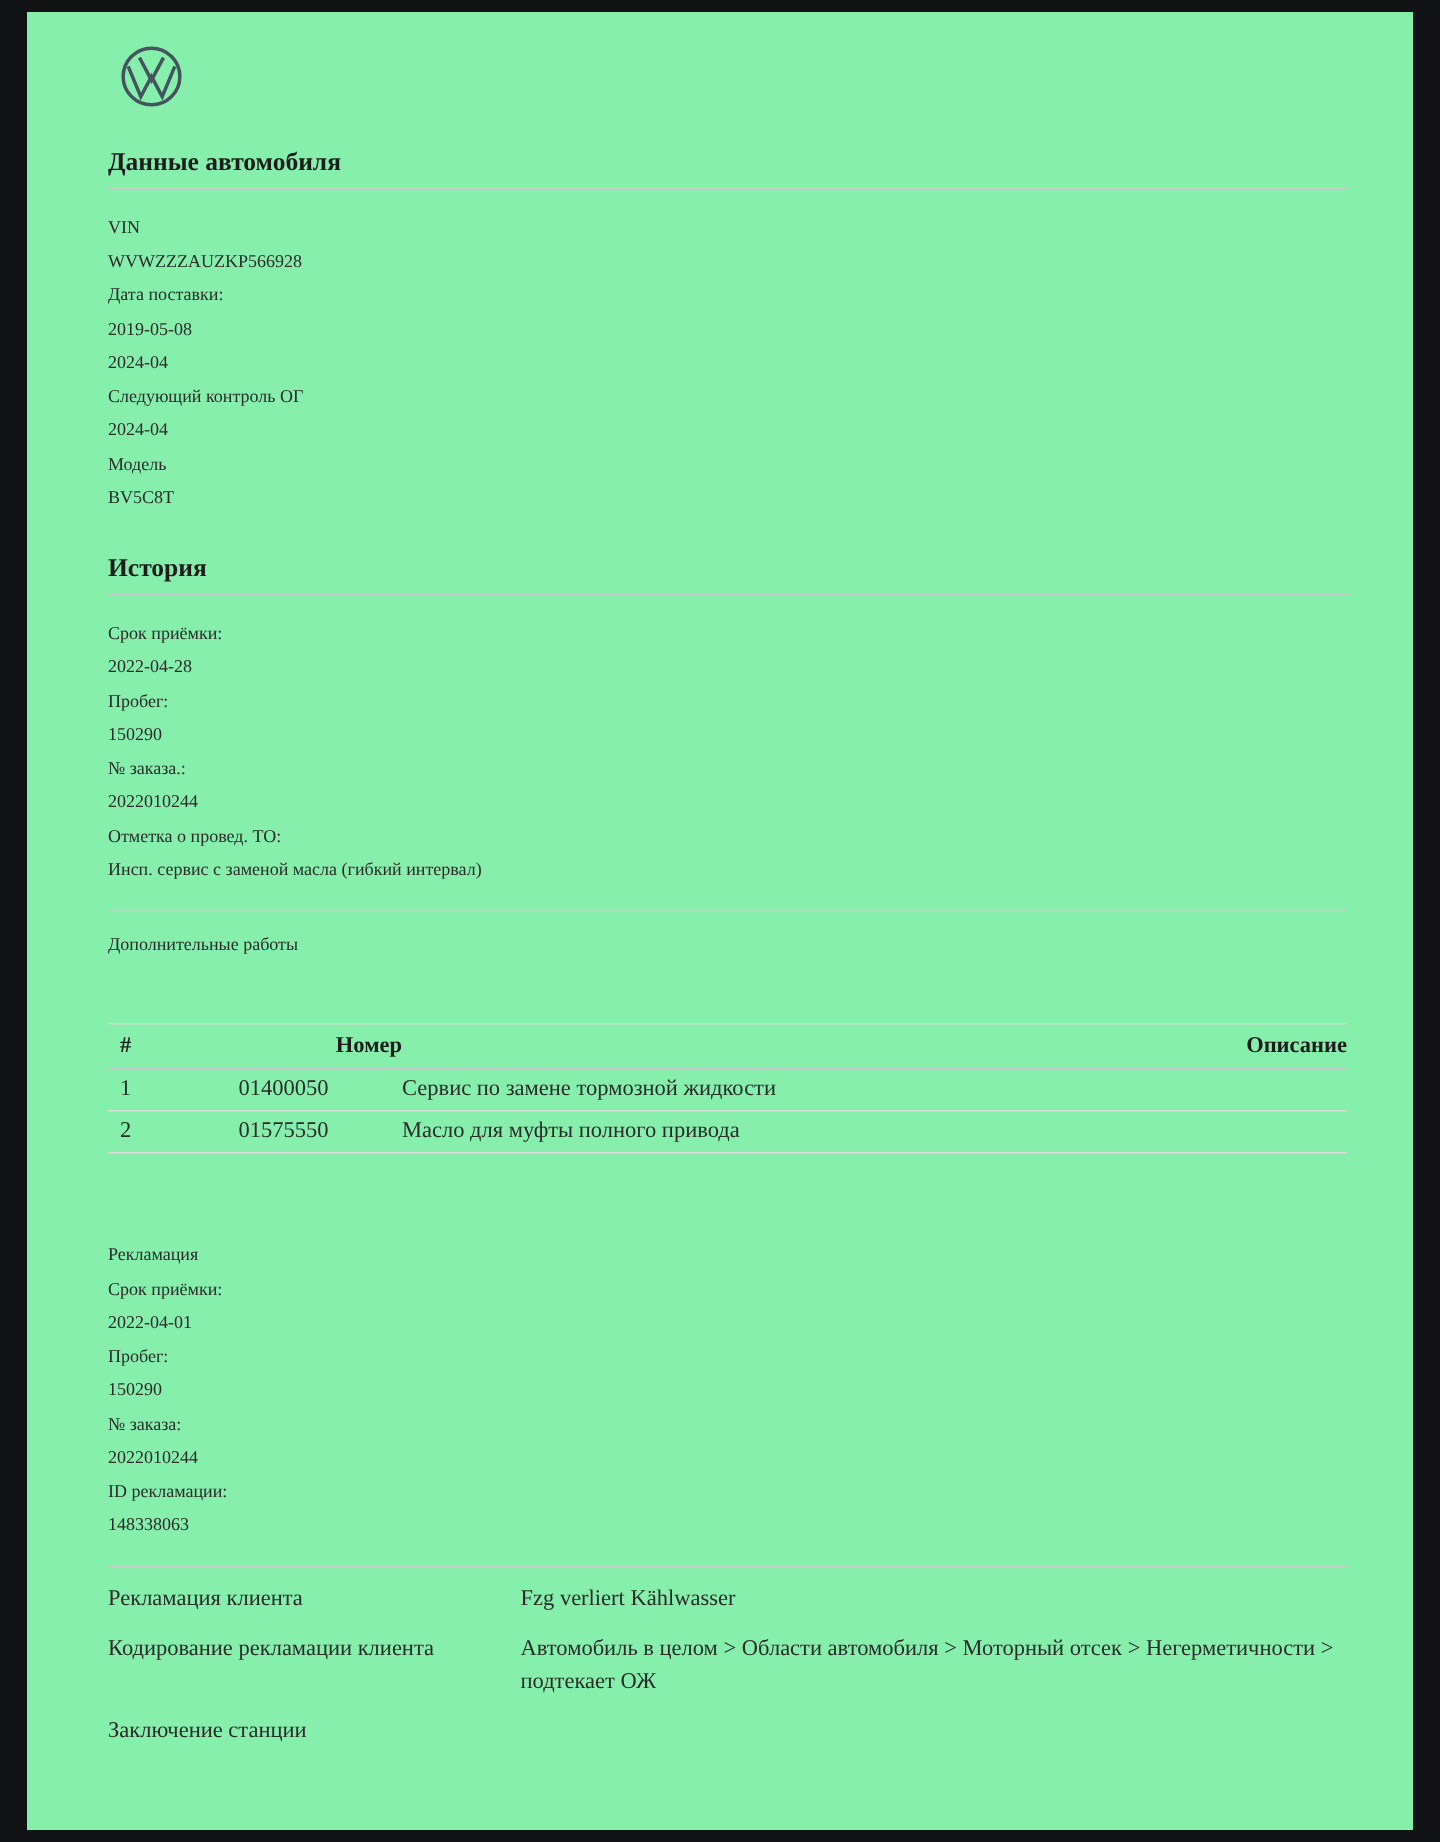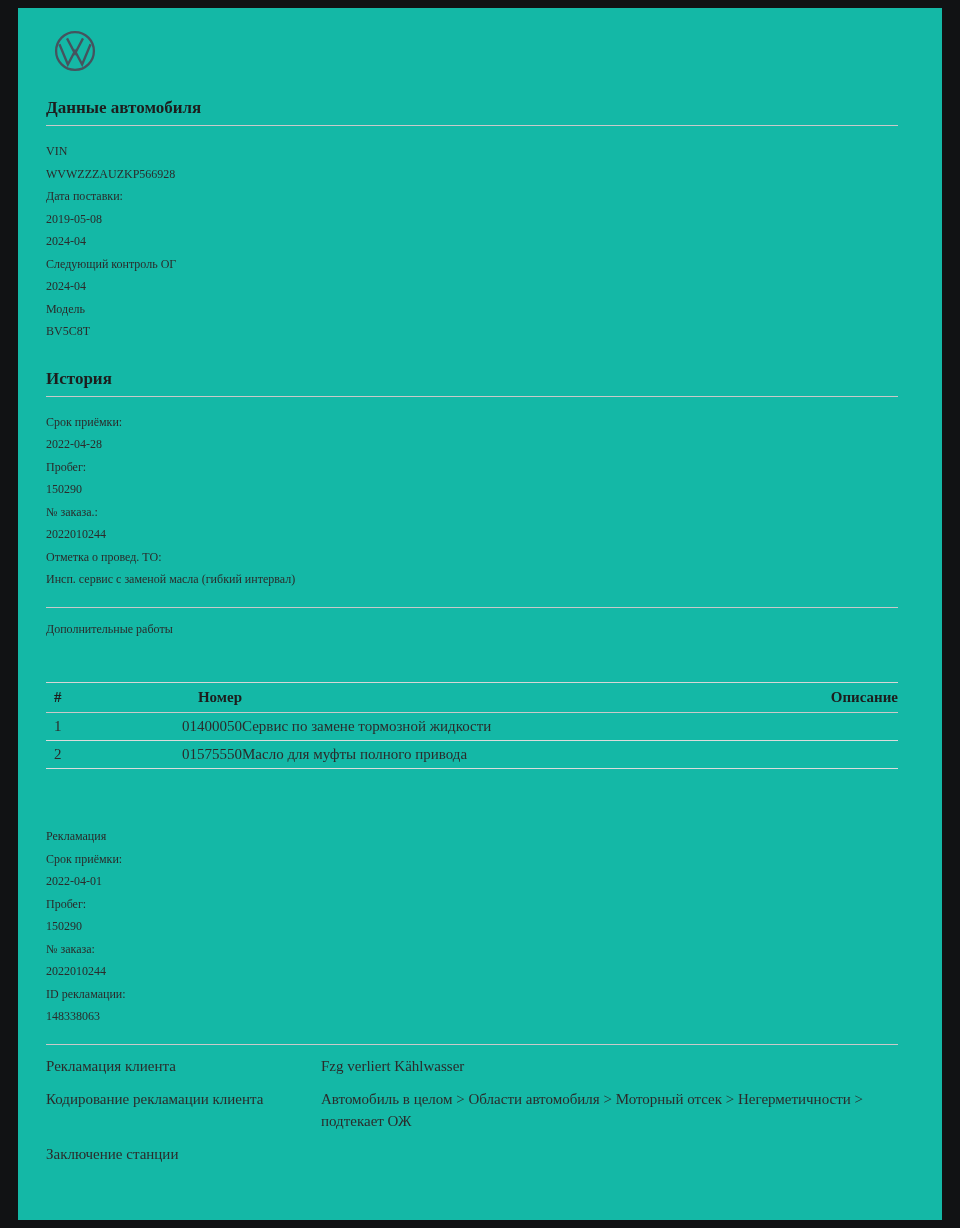--- a/index.html
+++ b/index.html
@@ -5,22 +5,22 @@
   html,body{margin:0;padding:0;}
   body{
     width:960px;height:1228px;
     background:#111214;
     position:relative;
     font-family:"Liberation Serif","DejaVu Serif",serif;
     -webkit-font-smoothing:antialiased;
   }
   .page{
     position:absolute;top:8px;left:18px;right:18px;bottom:8px;
-    background:#14b8a6;
-    padding:14px 44px 30px 28px;
+    background:#86efac;
+    padding:14px 44px 30px 54px;
     box-sizing:border-box;
     color:#2b2b2b;
     overflow:hidden;
   }
   .logo-wrap{margin:8px 0 24px 8px;width:42px;height:42px;}
   .section-title{
     font-size:17px;font-weight:bold;color:#1d1d1d;
     margin:26px 0 0 0;padding:0 0 7px 0;
     border-bottom:1px solid #c9c9c9;
   }
@@ -35,21 +35,21 @@
     padding:6px 0;border-top:1px solid #d6d6d6;border-bottom:1px solid #c9c9c9;
     text-align:right;
   }
   .works-table td{
     font-size:15px;color:#2b2b2b;
     padding:5px 0;border-bottom:1px solid #dcdcdc;
     text-align:left;
   }
   .works-table .c1{width:30px;text-align:left;padding-left:8px;}
   .works-table .c2{width:158px;}
-  .works-table td.c2{text-align:right;}
+  .works-table td.c2{text-align:center;}
   .works-table td.c3{text-align:left;}
   .claim-block{margin-top:56px;}
   .details{margin-top:6px;}
   .detail-row{display:flex;margin-bottom:11px;align-items:flex-start;}
   .detail-label{width:275px;flex:0 0 275px;font-size:15px;line-height:22px;color:#2b2b2b;}
   .detail-value{flex:1;font-size:15px;line-height:22px;color:#2b2b2b;}
 </style>
 </head>
 <body>
 

